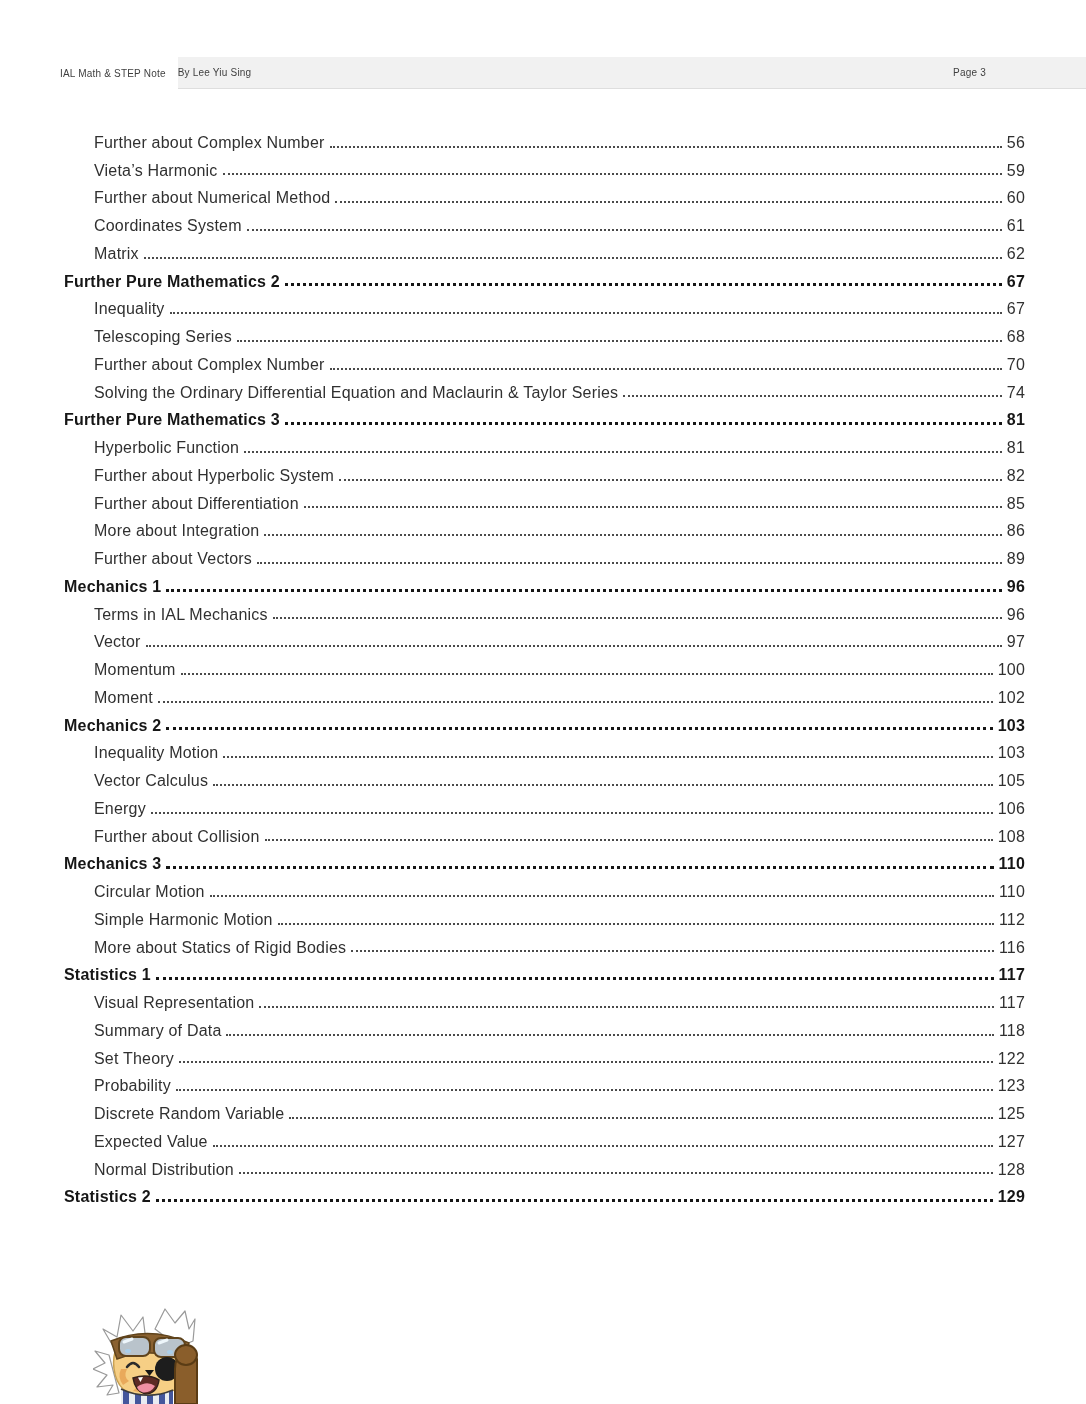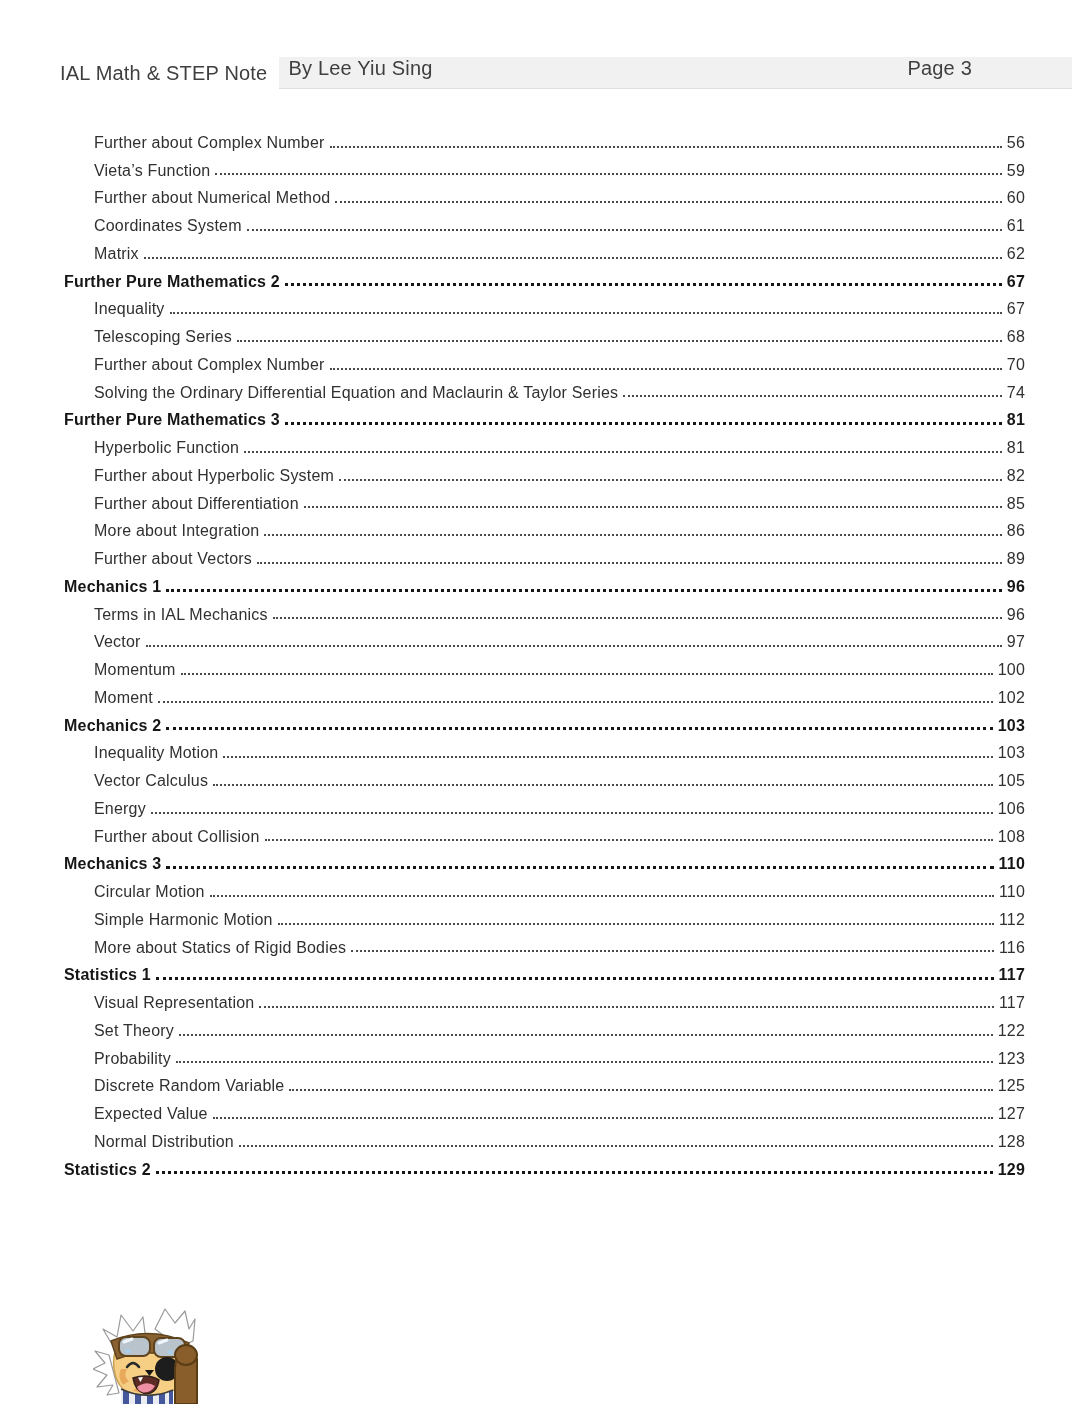--- a/index.html
+++ b/index.html
@@ -8,33 +8,33 @@
     width: 1086px; height: 1404px;
     position: relative; overflow: hidden;
     font-family: "Liberation Sans", "DejaVu Sans", sans-serif;
     color: #303030;
   }
   .page { width: 1086px; height: 1404px; position: relative; background: #ffffff; }
 
   
   .header { position: absolute; top: 0; left: 0; right: 0; height: 89px; }
   .header-row {
-    position: absolute; left: 0; right: 14px; top: 57px; height: 32px;
-    display: flex; align-items: center; font-size: 20px; color: #3f3f3f;
+    position: absolute; left: 0; right: 0; top: 57px; height: 32px;
+    display: flex; align-items: center; font-size: 10px; color: #3f3f3f;
     letter-spacing: 0.2px;
   }
   .doc-title {
     padding-left: 60px; padding-right: 12px; background: #ffffff;
     height: 100%; display: flex; align-items: center; white-space: nowrap;
   }
   .header-strip {
     flex: 1; height: 100%; background: #f1f1f1;
     border-bottom: 1px solid #dedede;
-    display: flex; justify-content: space-between;
-    padding-left: 9px; padding-right: 100px;
+    display: flex; align-items: center; justify-content: space-between;
+    padding-right: 100px;
   }
   .header-author, .header-page { white-space: nowrap; }
 
   
   .toc { position: absolute; top: 129px; left: 64px; right: 61px; }
   .toc-row {
     display: flex; align-items: center; height: 27.75px;
     font-size: 16px; letter-spacing: 0.2px; cursor: pointer;
   }
   .toc-row.sub { padding-left: 30px; }
@@ -67,21 +67,21 @@
     </div>
   </div>
 
   <div class="toc" id="toc">
       <div class="toc-row sub">
         <span class="toc-label">Further about Complex Number</span>
         <span class="leader"></span>
         <span class="toc-page">56</span>
       </div>
       <div class="toc-row sub">
-        <span class="toc-label">Vieta’s Function</span>
+        <span class="toc-label">Vieta’s Harmonic</span>
         <span class="leader"></span>
         <span class="toc-page">59</span>
       </div>
       <div class="toc-row sub">
         <span class="toc-label">Further about Numerical Method</span>
         <span class="leader"></span>
         <span class="toc-page">60</span>
       </div>
       <div class="toc-row sub">
         <span class="toc-label">Coordinates System</span>
@@ -220,20 +220,25 @@
       </div>
       <div class="toc-row section">
         <span class="toc-label">Statistics 1</span>
         <span class="leader"></span>
         <span class="toc-page">117</span>
       </div>
       <div class="toc-row sub">
         <span class="toc-label">Visual Representation</span>
         <span class="leader"></span>
         <span class="toc-page">117</span>
+      </div>
+      <div class="toc-row sub">
+        <span class="toc-label">Summary of Data</span>
+        <span class="leader"></span>
+        <span class="toc-page">118</span>
       </div>
       <div class="toc-row sub">
         <span class="toc-label">Set Theory</span>
         <span class="leader"></span>
         <span class="toc-page">122</span>
       </div>
       <div class="toc-row sub">
         <span class="toc-label">Probability</span>
         <span class="leader"></span>
         <span class="toc-page">123</span>

